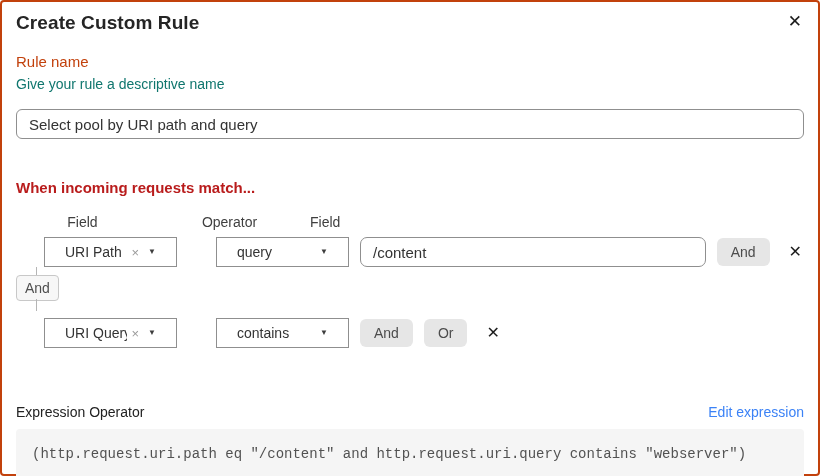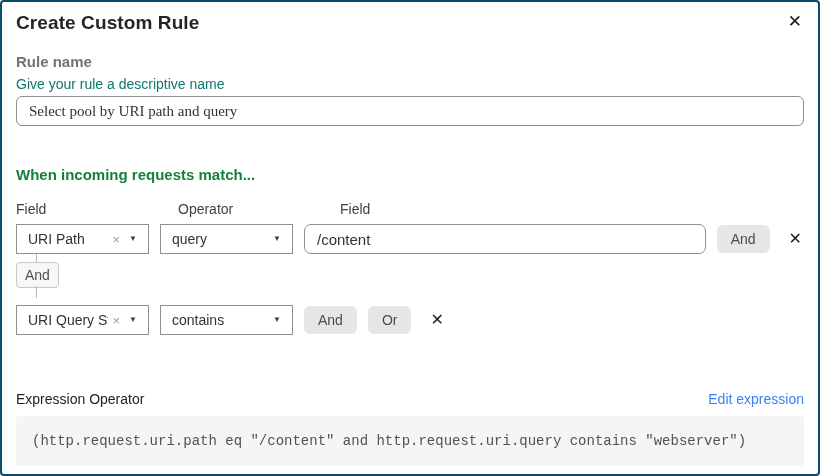--- a/index.html
+++ b/index.html
@@ -4,76 +4,77 @@
 <style>
   * { box-sizing: border-box; }
   html, body { margin: 0; padding: 0; background: #fff; }
   body {
     width: 820px; height: 476px;
     font-family: "Liberation Sans", "DejaVu Sans", sans-serif;
     color: #2b2b2b;
   }
   .dialog {
     width: 820px; height: 476px;
-    border: 2px solid #0c4a6e;
+    border: 2px solid #c2410c;
     border-radius: 4px;
     background: #fff;
     padding: 0 14px;
     position: relative;
   }
   .dialog-header {
     display: flex; justify-content: space-between; align-items: flex-start;
     padding-top: 10px;
   }
   .dialog-title {
     margin: 0;
     font-size: 19px; font-weight: 700; color: #252525; letter-spacing: .1px;
   }
   .close-btn {
     background: none; border: none; padding: 0; margin: 1px 2px 0 0;
     font-size: 17px; font-weight: 700; color: #1c1c1c; cursor: pointer; line-height: 1;
     font-family: inherit;
   }
   .rule-name-section { margin-top: 19px; }
-  .field-label { font-size: 15px; color: #737373; font-weight: bold; }
+  .field-label { font-size: 15px; color: #c2410c; }
   .hint { margin-top: 6px; font-size: 14px; color: #0f766e; }
   .text-input {
     display: block;
     width: 100%; height: 30px;
     border: 1px solid #8f8f8f; border-radius: 6px;
     padding: 0 12px;
     font-size: 15px; color: #333;
     font-family: inherit;
     background: #fff;
     outline: none;
   }
-  .rule-name-section .text-input { margin-top: 4px; font-family: Liberation Serif, serif; }
+  .rule-name-section .text-input { margin-top: 17px; }
   .matcher-heading {
     margin: 40px 0 0 0;
-    font-size: 15px; font-weight: 700; color: #15803d;
+    font-size: 15px; font-weight: 700; color: #b91c1c;
   }
   .col-labels {
-    display: flex; gap: 29px;
+    display: flex; gap: 14px;
     margin-top: 18px;
-    font-size: 14px; color: #3f3f3f;
+    font-size: 14px; color: #3f3f3f; text-align: center;
   }
   .col-labels .col-fixed { width: 133px; }
   .cond-row {
     display: flex; gap: 11px; align-items: center;
     margin-top: 7px;
     height: 30px;
   }
   .select {
     width: 133px; height: 30px; flex: 0 0 133px;
     border: 1px solid #8f8f8f; border-radius: 0;
     background: #fff;
     display: flex; align-items: center;
-    padding: 0 11px;
+    padding: 0 20px;
     font-size: 14px; color: #333;
     cursor: pointer;
+    margin-left: 28px;
   }
   .sel-text { flex: 1; white-space: nowrap; overflow: hidden; }
   .clear-x { color: #9a9a9a; font-size: 13px; margin: 0 9px 0 4px; line-height: 1; }
   .caret { font-size: 8px; color: #3d3d3d; line-height: 1; }
   .value-input { flex: 1 1 auto; height: 30px; border-radius: 7px; }
   .gray-btn {
     height: 28px; padding: 0 14px;
     background: #e6e6e6; border: none; border-radius: 6px;
     font-size: 14px; color: #4c4c4c;
     font-family: inherit; cursor: pointer;

